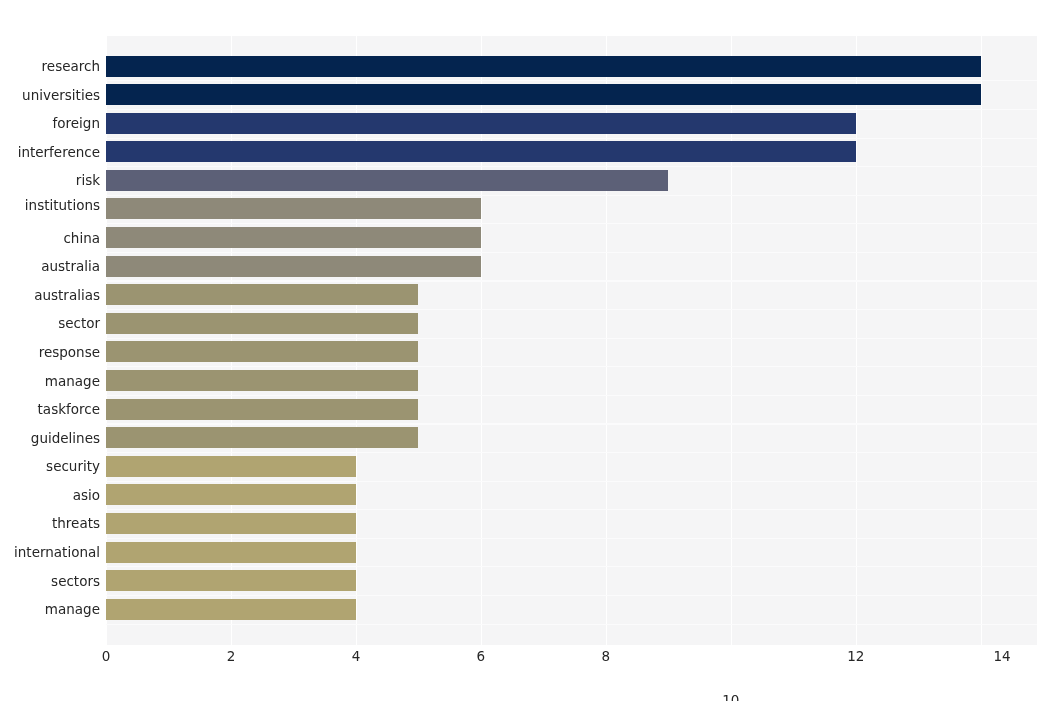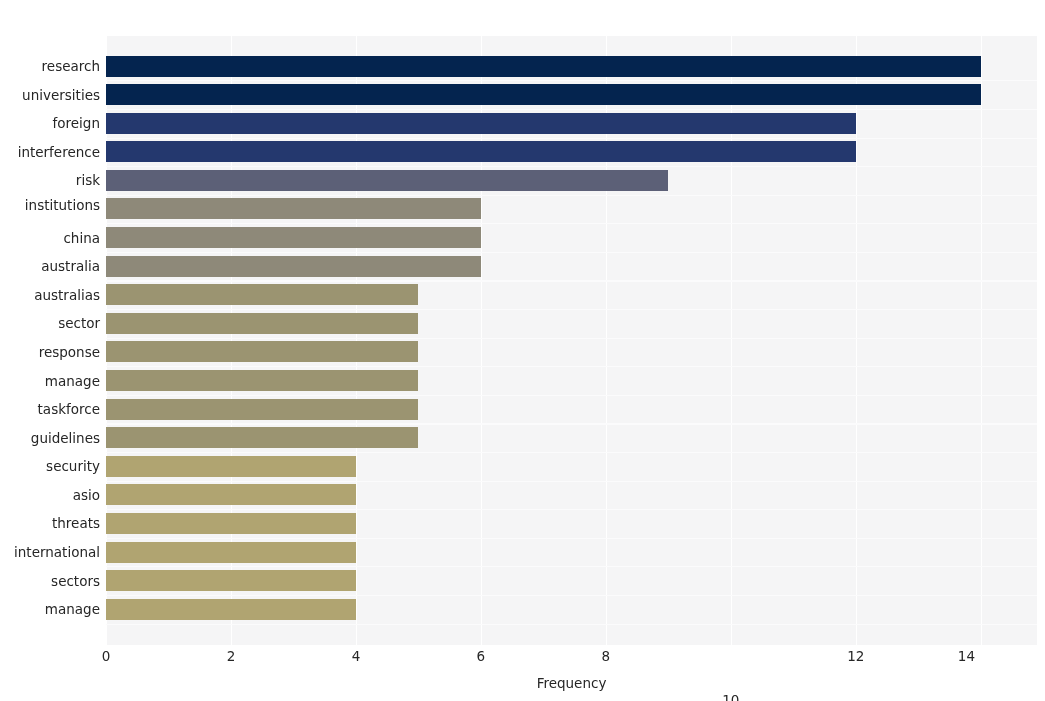--- a/index.html
+++ b/index.html
@@ -218,18 +218,17 @@
       <div class="y-tick-label" style="top: 565.261px;">manage</div>
     </div>
   <div id="x-axis-labels">
       <div class="x-tick-label" style="left: 106px;">0</div>
       <div class="x-tick-label" style="left: 230.966px;">2</div>
       <div class="x-tick-label" style="left: 355.933px;">4</div>
       <div class="x-tick-label" style="left: 480.899px;">6</div>
       <div class="x-tick-label" style="left: 605.866px;">8</div>
       <div class="x-tick-label" style="left: 730.832px; margin-top: 44px;">10</div>
       <div class="x-tick-label" style="left: 855.799px;">12</div>
-      <div class="x-tick-label" style="left: 945px; text-align: right;">14</div>
+      <div class="x-tick-label" style="left: 1002px;">14</div>
     </div>
 
-  <div id="x-axis-title">Frequency</div>
 
 </div>
 
 </body></html>

